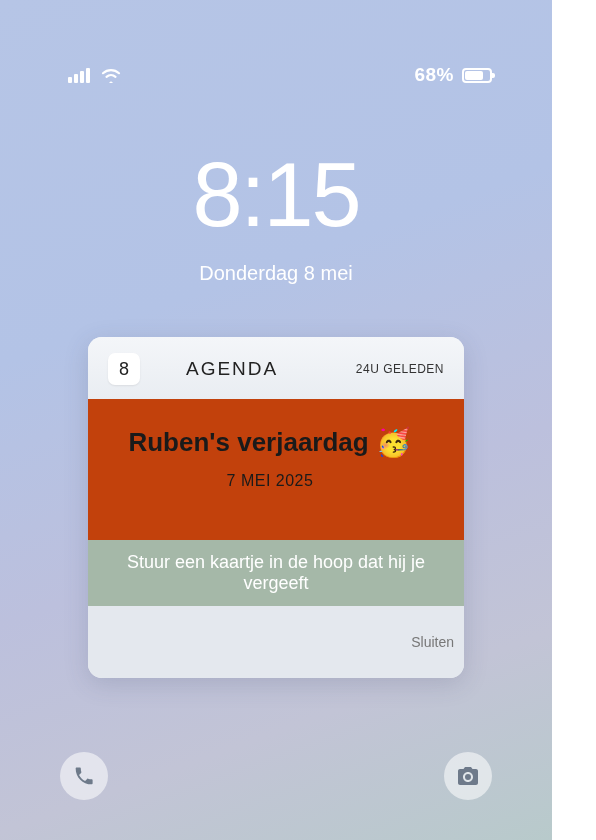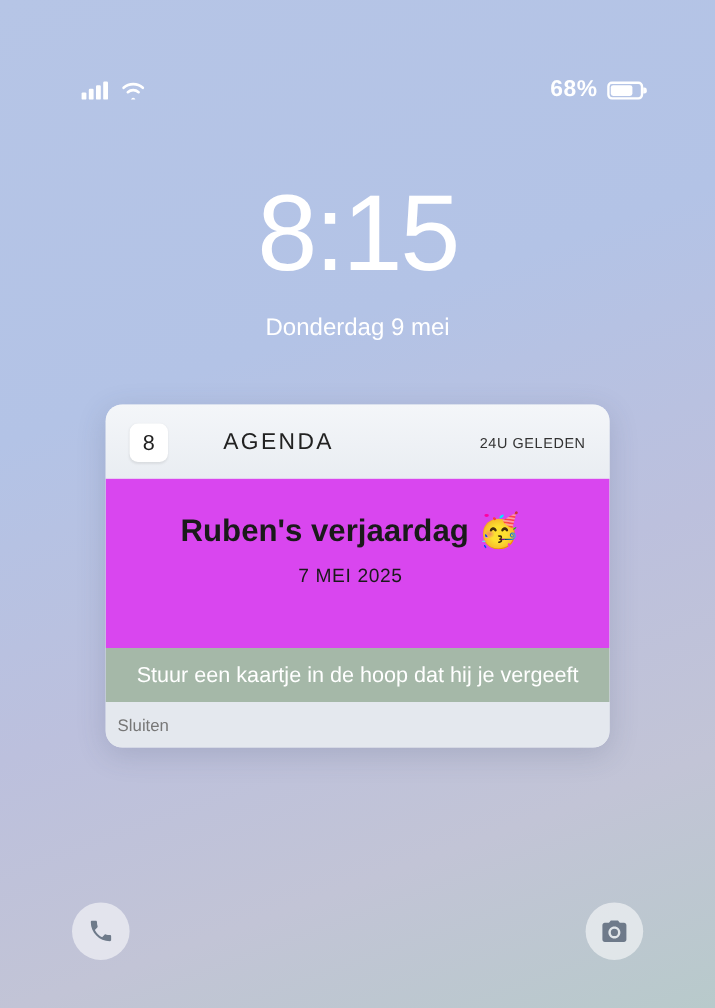--- a/index.html
+++ b/index.html
@@ -1,18 +1,18 @@
 <!DOCTYPE html>
 <html><head>
 <meta charset="utf-8">
 <style>
   * { margin: 0; padding: 0; box-sizing: border-box; }
   html, body { width: 596px; height: 840px; overflow: hidden; font-family: -apple-system, "Segoe UI", Arial, sans-serif; }
   .screen {
-    width: 596px; height: 840px;
+    width: 552px; height: 840px;
     background: linear-gradient(160deg, #b6c5e6 0%, #b3c3e6 35%, #bcc0dd 60%, #c2c4d6 80%, #b8cacb 100%);
     position: relative;
     color: #fff;
     text-decoration: underline;
   }
   
   .status-bar {
     position: absolute; top: 64px; left: 0; right: 0;
     display: flex; justify-content: space-between; align-items: center;
     padding: 0 60px 0 68px;
@@ -50,33 +50,33 @@
   }
   .app-badge {
     width:32px; height:32px; background:#fff; border-radius:7px;
     display:flex; align-items:center; justify-content:center;
     font-size:18px; font-weight:500; color:#222;
     box-shadow: 0 1px 2px rgba(0,0,0,0.08);
   }
   .app-name { font-size:19px; letter-spacing:2px; font-weight:400;margin-left:32px; }
   .header-spacer { flex:1; }
   .time-ago { font-size:12px; letter-spacing:0.5px; color:#333; }
-  .card-body { padding:28px 38px 18px 26px; text-align:center; background:#d946ef; }
+  .card-body { padding:28px 38px 18px 26px; text-align:center; background:#c2410c; }
   .event-title-row { display:flex; align-items:center; justify-content:center; gap:8px; }
   .event-title { font-size:26px; font-weight:700; color:#1a1a1a; font-family: "Comic Sans MS", "Segoe UI", sans-serif; }
   .party-emoji { font-size:28px; line-height:1; }
   .event-date { margin-top:14px; font-size:16px; letter-spacing:0.5px; color:#1a1a1a; }
   .event-msg { margin-top:12px; font-size:14px; line-height:1.45; color:#1a1a1a; font-family: "Comic Sans MS", "Segoe UI", sans-serif; }
   .card-action {
     background:#a5b8a8; color:#fff; text-align:center;
     padding:12px 10px; font-size:18px;
   }
   .card-close {
-    background:#e4e8ee; color:#777; text-align:left;
-    padding:11px 10px; font-size:14px;
+    background:#e4e8ee; color:#777; text-align:right;
+    padding:28px 10px; font-size:14px;
   }
 
   
   .shortcut {
     position:absolute; bottom:40px; width:48px; height:48px;
     background:rgba(255,255,255,0.55); border-radius:50%;
     display:flex; align-items:center; justify-content:center;
   }
   .shortcut.left { left:60px; }
   .shortcut.right { right:60px; }
@@ -106,21 +106,21 @@
     <div class="status-right">
       <span>68%</span>
       <div class="battery">
           <div class="fill"></div>
         </div>
     </div>
   </div>
 
   <div class="clock-area">
     <div class="clock-time">8:15</div>
-    <div class="clock-date">Donderdag 9 mei</div>
+    <div class="clock-date">Donderdag 8 mei</div>
   </div>
 
   <div class="card">
     <div class="card-header">
       <div class="app-badge">
         <span>8</span>
       </div>
       <div class="app-name">AGENDA</div>
       <div class="header-spacer"></div>
       <div class="time-ago">24U GELEDEN</div>

